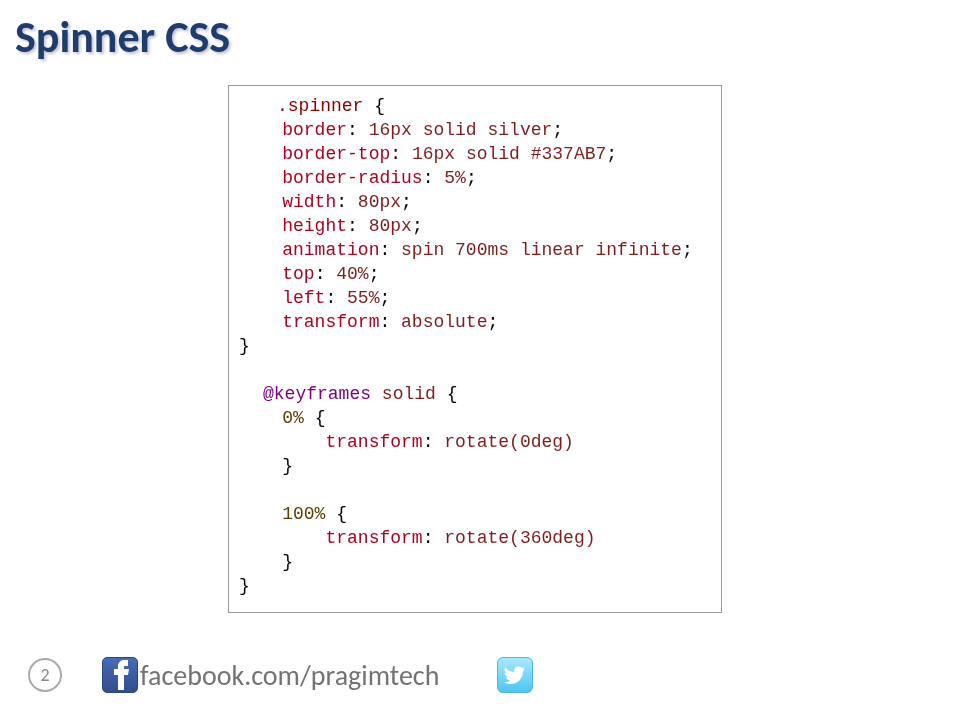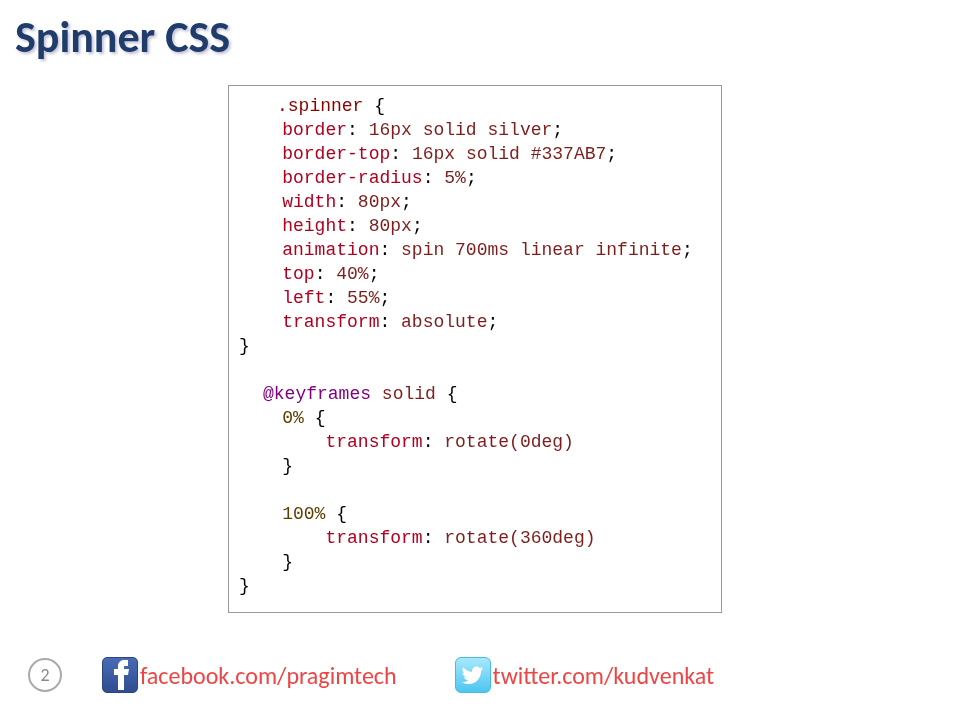--- a/index.html
+++ b/index.html
@@ -90,22 +90,22 @@
       background: linear-gradient(#a8e8ff, #4dc6f0);
       border-radius: 6px;
       display: flex;
       align-items: center;
       justify-content: center;
       margin-right: 2px;
       border: 1px solid #4ab8e0;
     }
     .tw-icon svg { width: 26px; height: 26px; }
     .social-text {
-      font-size: 24px;
-      color: #ef4444;
+      font-size: 28px;
+      color: #737373;
       font-family: Calibri, Arial, sans-serif;
     }
   </style>
 </head>
 <body>
 
 <div class="title">Spinner CSS</div>
 
 <div class="code-box"><span class="sel">.spinner</span> <span class="punct">{</span>
     <span class="prop">border</span><span class="punct">:</span> <span class="val">16px solid silver</span><span class="punct">;</span>
@@ -138,15 +138,14 @@
         </svg>
     </div>
     <span class="social-text">facebook.com/pragimtech</span>
   </div>
   <div class="social">
     <div class="tw-icon">
       <svg viewBox="0 0 26 26">
           <path fill="#fff" d="M23 6.5c-.8.4-1.6.6-2.5.7.9-.5 1.6-1.4 1.9-2.4-.8.5-1.8.9-2.8 1.1-.8-.9-1.9-1.4-3.2-1.4-2.4 0-4.4 2-4.4 4.4 0 .3 0 .7.1 1-3.6-.2-6.9-1.9-9-4.6-.4.6-.6 1.4-.6 2.2 0 1.5.8 2.9 2 3.7-.7 0-1.4-.2-2-.5v.1c0 2.1 1.5 3.9 3.5 4.3-.4.1-.8.2-1.2.2-.3 0-.6 0-.8-.1.6 1.8 2.2 3 4.2 3.1-1.5 1.2-3.4 1.9-5.5 1.9-.4 0-.7 0-1.1-.1 2 1.3 4.3 2 6.8 2 8.2 0 12.6-6.8 12.6-12.6v-.6c.9-.6 1.6-1.4 2.2-2.3z"></path>
         </svg>
     </div>
-    <span class="social-text">twitter.com/kudvenkat</span>
   </div>
 </div>
 
 </body></html>

